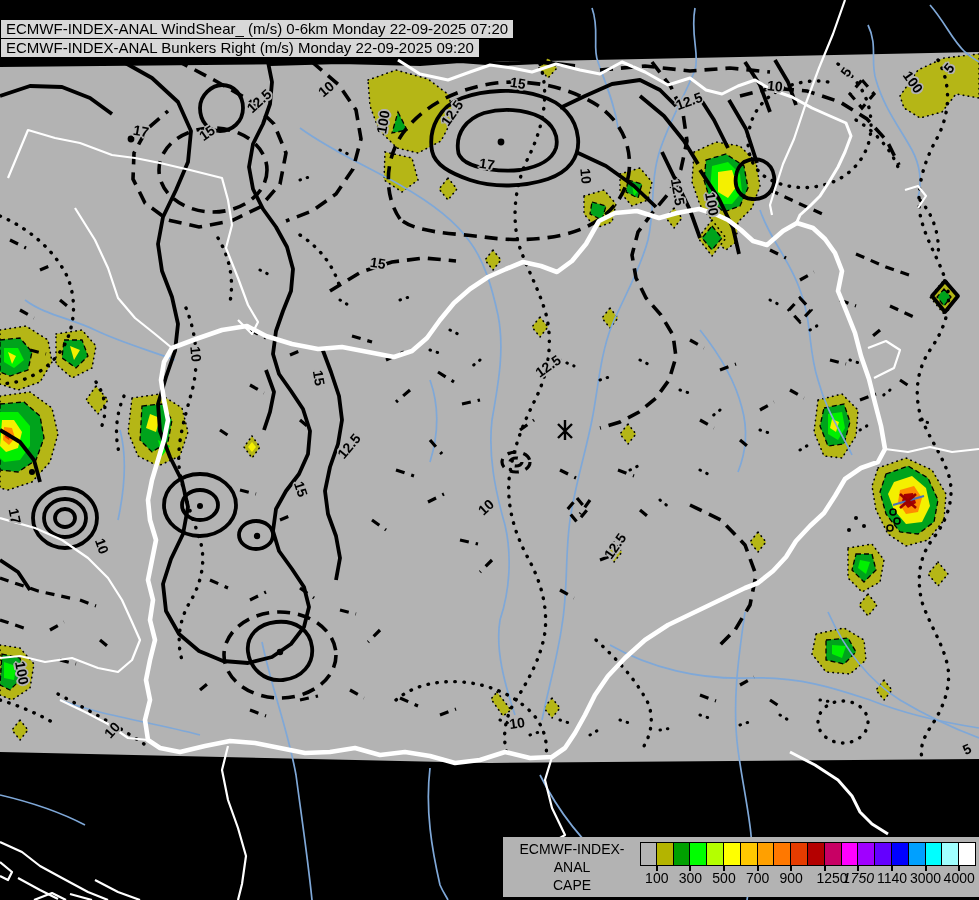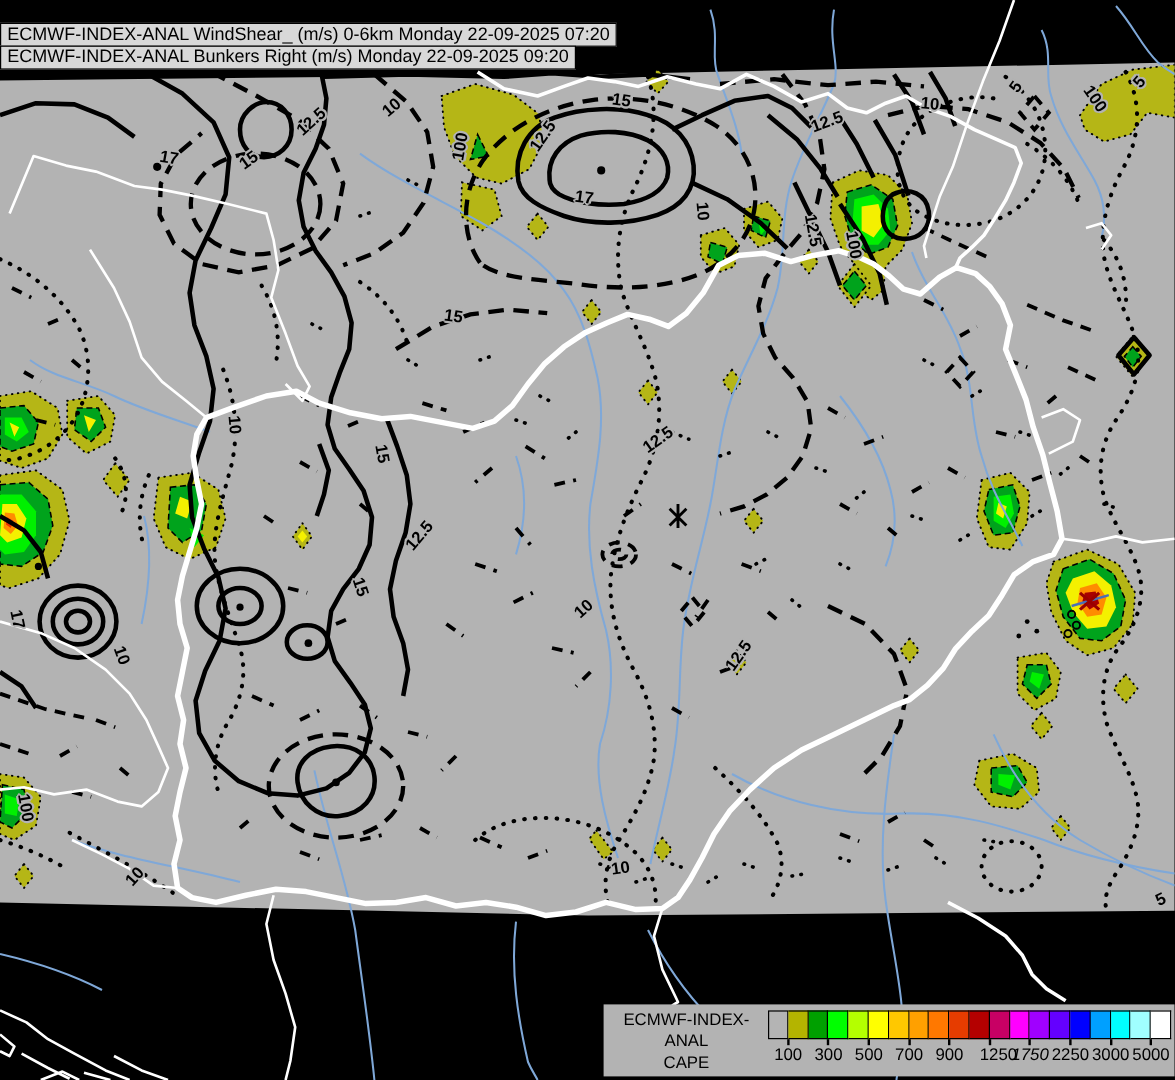--- a/index.html
+++ b/index.html
@@ -356,20 +356,20 @@
       <span class="ticklabel" style="left: 221px;">500</span>
       <div class="tick" style="left: 253.6px;"></div>
       <span class="ticklabel" style="left: 254.6px;">700</span>
       <div class="tick" style="left: 287.2px;"></div>
       <span class="ticklabel" style="left: 288.2px;">900</span>
       <div class="tick" style="left: 320.8px;"></div>
       <span class="ticklabel" style="left: 329px; text-align: right;">1250</span>
       <div class="tick" style="left: 354.4px;"></div>
       <span class="ticklabel" style="left: 355.4px; font-style: italic;">1750</span>
       <div class="tick" style="left: 388px;"></div>
-      <span class="ticklabel" style="left: 389px;">2250</span>
+      <span class="ticklabel" style="left: 389px;">1140</span>
       <div class="tick" style="left: 421.6px;"></div>
       <span class="ticklabel" style="left: 422.6px;">3000</span>
       <div class="tick" style="left: 455.2px;"></div>
-      <span class="ticklabel" style="left: 456.2px;">5000</span>
+      <span class="ticklabel" style="left: 456.2px;">4000</span>
     </div>
 
 </div>
 
 </body></html>

